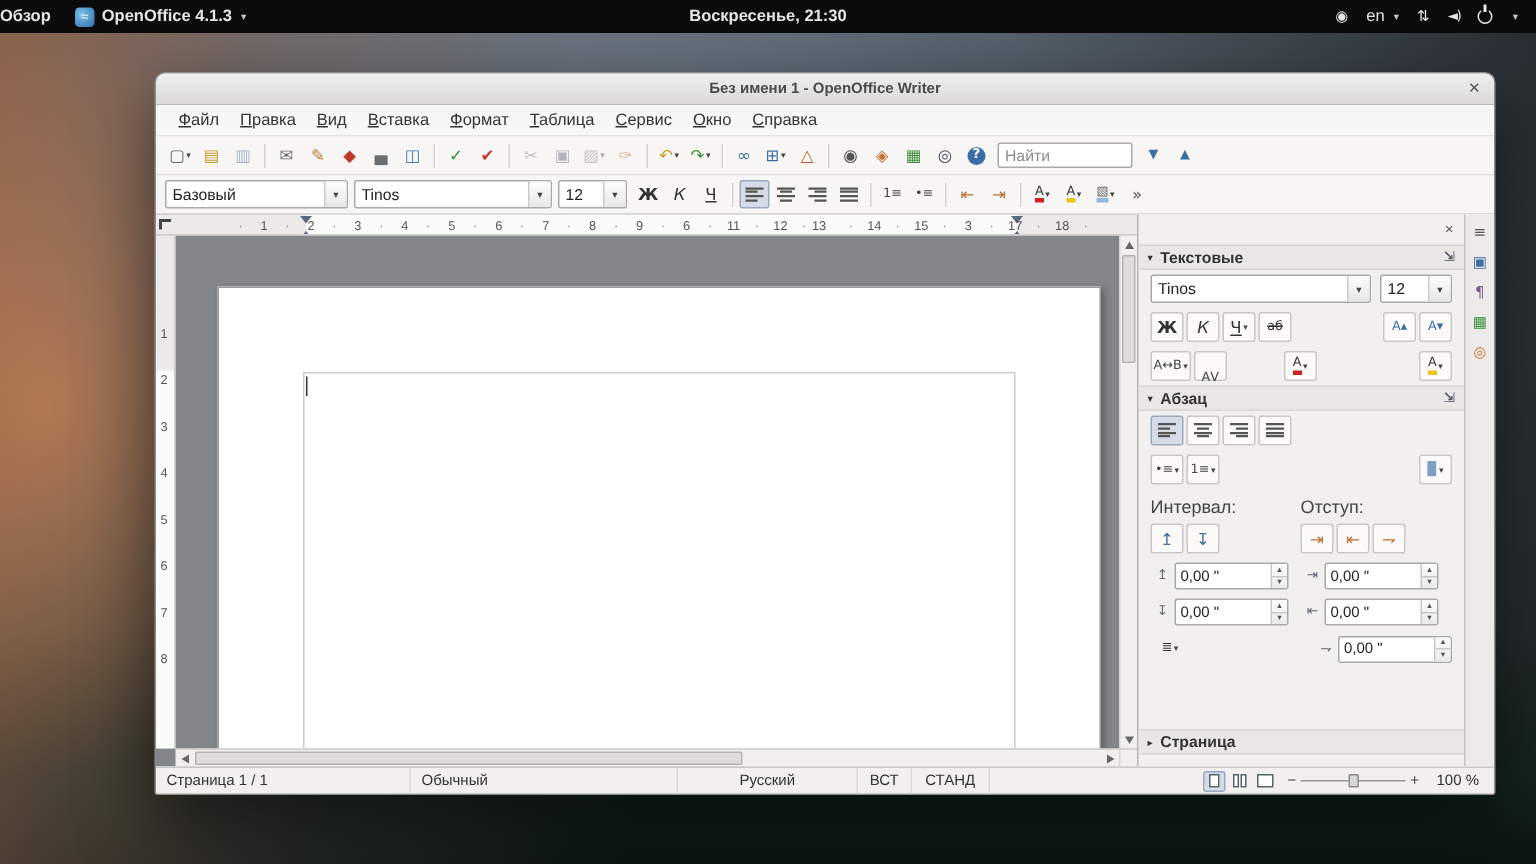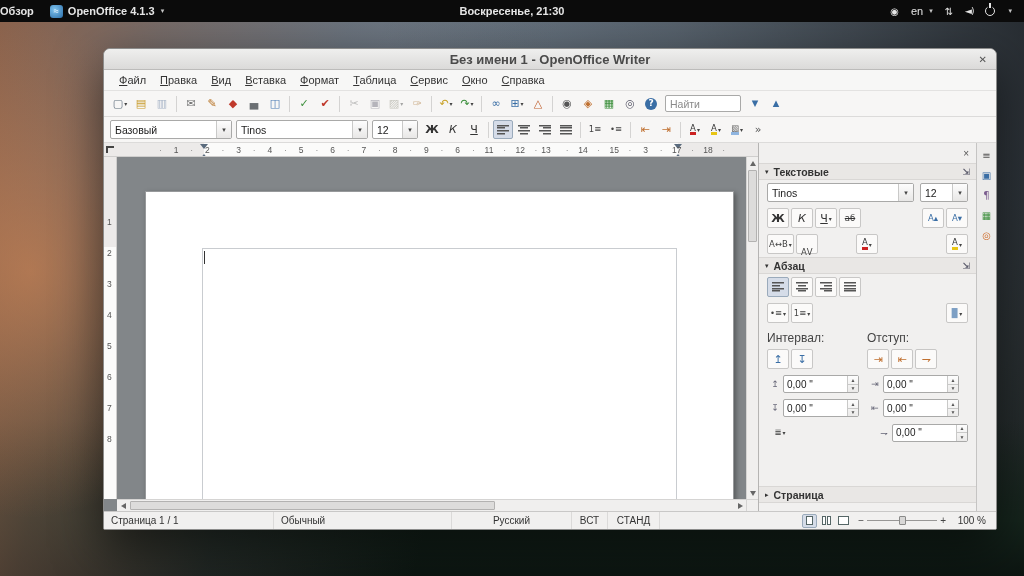--- a/index.html
+++ b/index.html
@@ -32,21 +32,21 @@
       linear-gradient(to top, #0c1511 0%, #15241c 10%, rgba(21,36,28,0) 28%),
       linear-gradient(255deg, rgba(28,32,36,.85) 0%, rgba(40,46,52,.35) 30%, rgba(0,0,0,0) 55%),
       linear-gradient(to bottom, #6f7c89 0%, #5c6873 30%, #46504f 55%, #2c372f 78%, #131e18 100%);}
 
   
   .window{position:absolute;left:103px;top:48px;width:894px;height:482px;
           background:#f6f5f4;border:1px solid #8c8c8b;border-radius:7px 7px 2px 2px;
           box-shadow:0 18px 48px rgba(0,0,0,.55);overflow:hidden;font-size:11px;color:#333;}
   .titlebar{height:21px;background:linear-gradient(#efefee,#dbdad9);border-bottom:1px solid #bcbbba;
             display:flex;align-items:center;justify-content:center;position:relative;border-radius:6px 6px 0 0;}
-  .wtitle{font-weight:bold;color:#4a4a4a;font-size:13px;}
+  .wtitle{font-weight:bold;color:#4a4a4a;font-size:10px;}
   .wclose{position:absolute;right:9px;top:0;height:100%;display:flex;align-items:center;
           color:#555;font-size:10px;cursor:default;}
   .menubar{height:21px;background:#f7f7f6;border-bottom:1px solid #e3e2e1;display:flex;align-items:center;padding-left:8px;}
   .menu-item{display:inline-block;padding:2px 7px;font-size:11px;color:#333;}
   .menu-item::first-letter{text-decoration:underline;}
 
   
   .toolbar{height:26px;background:#f7f6f5;border-bottom:1px solid #dcdbda;display:flex;align-items:center;padding:0 6px;}
   .iconrun{display:inline-flex;align-items:center;gap:1px;}
   .tbi{min-width:20px;height:19px;display:inline-flex;align-items:center;justify-content:center;
@@ -67,21 +67,21 @@
        background-position:0 0,0 2.8px,0 5.6px,0 8.4px;}
   .alg.ac{background-position:0 0,2px 2.8px,0 5.6px,2px 8.4px;}
   .alg.ar{background-position:0 0,4px 2.8px,0 5.6px,4px 8.4px;}
   .alg.aj{background-size:12px 1.5px,12px 1.5px,12px 1.5px,12px 1.5px;}
 
   .combo{display:inline-flex;align-items:center;height:19px;background:#fff;border:1px solid #a9a9a8;border-radius:2px;margin-right:4px;}
   .combo .ct{flex:1;font-size:10.5px;padding:0 4px;color:#222;white-space:nowrap;overflow:hidden;}
   .combo .cb{width:15px;align-self:stretch;border-left:1px solid #c9c9c8;display:flex;align-items:center;
              justify-content:center;font-size:7px;color:#444;background:linear-gradient(#fdfdfd,#e8e7e6);}
   .w-style{width:122px;} .w-font{width:132px;} .w-size{width:46px;}
-  .search-input{width:76px;height:17px;border:1px solid #a9a9a8;border-radius:2px;font-size:10.5px;
+  .search-input{width:90px;height:17px;border:1px solid #a9a9a8;border-radius:2px;font-size:10.5px;
                 padding:0 4px;margin:0 4px;color:#222;font-family:"Liberation Sans",sans-serif;}
   .search-input::placeholder{color:#8a8a8a;}
 
   
   .content{position:absolute;top:94px;left:0;right:0;bottom:18px;display:flex;}
   .docpane{flex:1;position:relative;background:#828689;min-width:0;}
 
   .hruler{position:absolute;top:0;left:0;right:0;height:14px;background:#eceae9;border-bottom:1px solid #cfcecd;
           font-size:8.5px;color:#555;overflow:hidden;}
   .ruler-active{position:absolute;left:100px;width:474px;top:0;bottom:0;background:#fbfbfa;}

